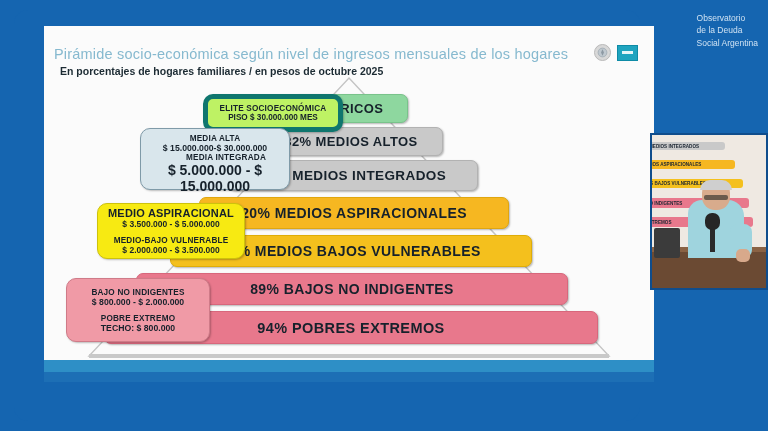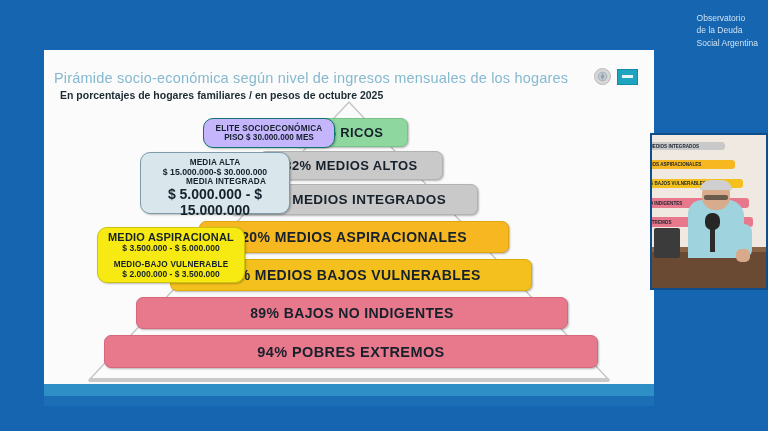--- a/index.html
+++ b/index.html
@@ -10,21 +10,21 @@
   }
   #stage{position:relative;width:768px;height:431px;}
 
   
   #frame{
     position:absolute;left:14px;top:10px;width:626px;height:411px;
     background:#1565b0;border-radius:14px;
   }
   
   #slide{
-    position:absolute;left:30px;top:40px;width:610px;height:356px;
+    position:absolute;left:30px;top:16px;width:610px;height:356px;
     background:#fbfbfb;overflow:hidden;
   }
   #slide-footer{
     position:absolute;left:0;bottom:0;width:100%;height:22px;
     background:#2e8fc6;
   }
   #slide-footer2{
     position:absolute;left:0;bottom:0;width:100%;height:10px;
     background:#1d6fb5;
   }
@@ -73,21 +73,21 @@
 
   
   .lbox{
     position:absolute;border-radius:10px;
     box-shadow:1px 1px 2px rgba(0,0,0,.25);
     display:flex;flex-direction:column;align-items:center;justify-content:center;
     text-align:center;color:#16212b;
   }
   .lbox .l1,.lbox .l3{font-weight:bold;letter-spacing:.2px;}
   .lbox .l2,.lbox .l4{font-weight:bold;}
-  .l-green{background:#c4b5fd;border:1px solid #0f766e;}
+  .l-green{background:#bef264;border:5px solid #0f766e;}
   .l-blue {background:#d9e6ec;border:1px solid #7f9aa8;}
   .l-yellow{background:#f7ea12;border:1px solid #cdc20c;}
   .l-pink {background:#f09aa6;border:1px solid #cf7b88;}
   .gap{height:7px;}
 
   
   #org{
     position:absolute;right:10px;top:12px;
     font-size:8.5px;line-height:1.45;color:#cfe2f3;text-align:left;
   }
@@ -191,20 +191,27 @@
       </div>
 
       <div class="lbox l-yellow" style="left:53px;top:177px;width:146px;height:54px;">
         <div class="l1" style="font-size:11px;text-align:center;">MEDIO ASPIRACIONAL</div>
         <div class="l2" style="font-size:8.5px;">$ 3.500.000 - $ 5.000.000</div>
         <div class="gap"></div>
         <div class="l3" style="font-size:8.2px;">MEDIO-BAJO VULNERABLE</div>
         <div class="l4" style="font-size:8.5px;">$ 2.000.000 - $ 3.500.000</div>
       </div>
 
+      <div class="lbox l-pink" style="left:22px;top:252px;width:142px;height:62px;">
+        <div class="l1" style="font-size:8.2px;">BAJO NO INDIGENTES</div>
+        <div class="l2" style="font-size:8.7px;">$ 800.000 - $ 2.000.000</div>
+        <div class="gap"></div>
+        <div class="l3" style="font-size:8.2px;">POBRE EXTREMO</div>
+        <div class="l4" style="font-size:8.7px;">TECHO: $ 800.000</div>
+      </div>
 
       <div id="slide-footer">
         <div id="slide-footer2"></div>
       </div>
     </div>
   </div>
 
   <div id="cam">
     <div class="inner">
 

